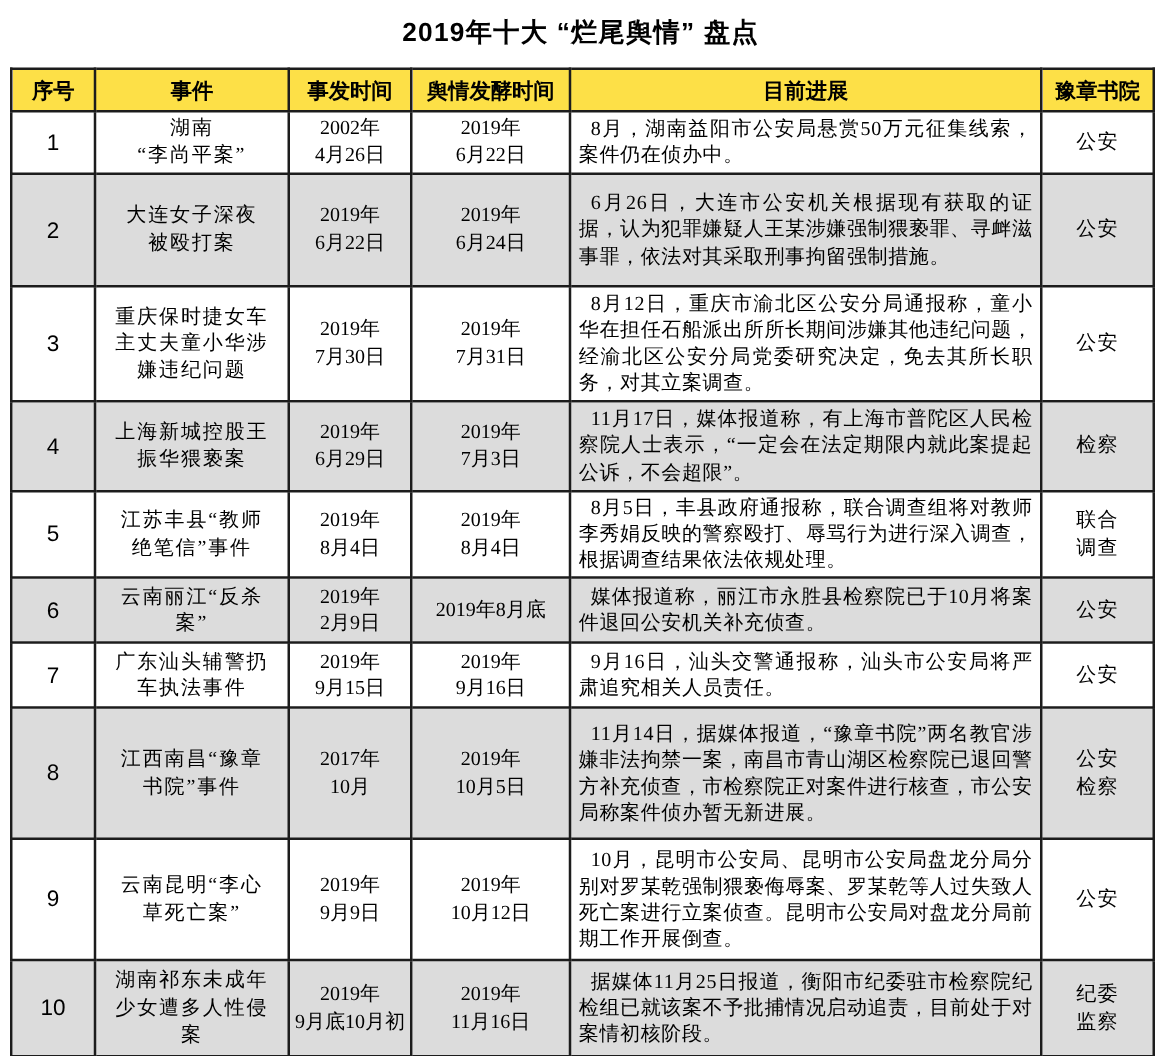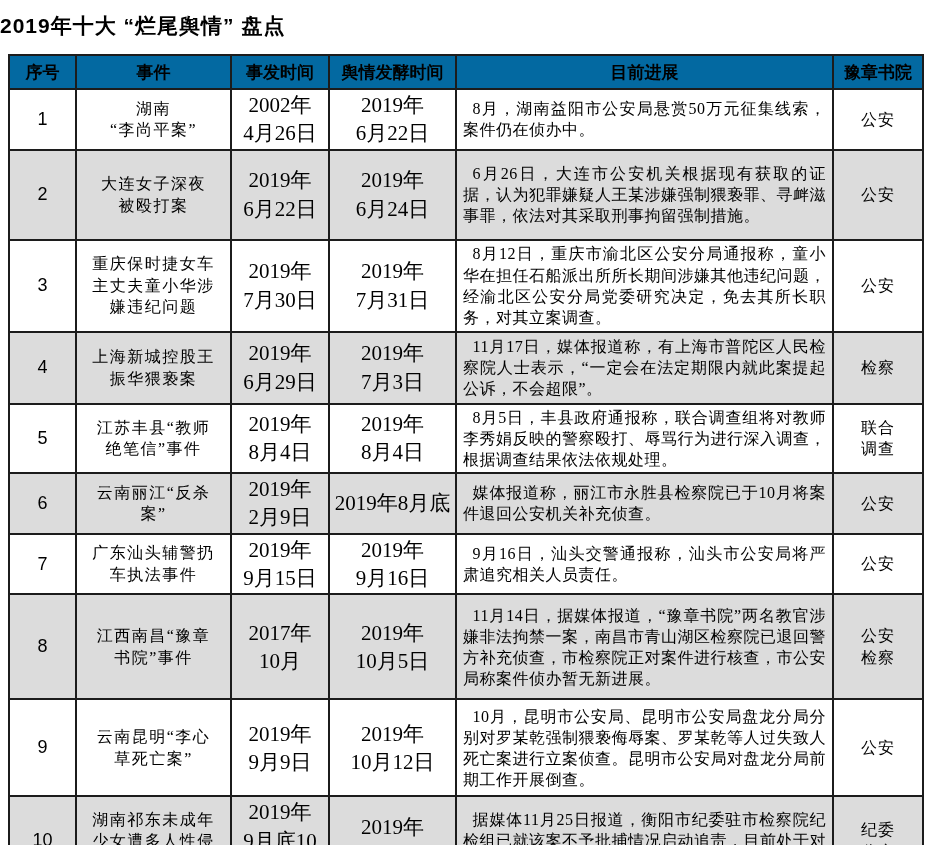--- a/index.html
+++ b/index.html
@@ -7,21 +7,21 @@
     --border:#1c1c1c;
     --ink:#000000;
   }
   html,body{margin:0;padding:0;background:#ffffff;}
   body{
     width:929px;height:845px;overflow:hidden;
     font-family:"Liberation Serif", serif;
     color:var(--ink);
   }
   .title{
-    text-align:left;
+    text-align:center;
     padding-top:12px;
     font-family:"Liberation Sans", sans-serif;
     font-weight:bold;
     font-size:21px;
     letter-spacing:1px;
   }
   table.report{
     border-collapse:collapse;
     table-layout:fixed;
     width:914px;
@@ -31,21 +31,21 @@
     border:2px solid var(--border);
     overflow:hidden;
     vertical-align:middle;
   }
   thead th{
     font-family:"Liberation Sans", sans-serif;
     font-weight:bold;
     font-size:17px;
     height:30px;
     padding:1px 2px;
-    background:#0369a1;
+    background:#fde047;
   }
   col.c-no{width:67px;}
   col.c-event{width:155px;}
   col.c-t1{width:98px;}
   col.c-t2{width:127px;}
   col.c-prog{width:377px;}
   col.c-stage{width:90px;}
 
   tbody tr:nth-child(even) td{background:var(--stripe);}
   tbody tr:nth-child(odd)  td{background:#ffffff;}
@@ -68,21 +68,21 @@
   }
   td.event{
     font-size:16px;
     text-align:center;
     white-space:pre-line;
     letter-spacing:1.5px;
     line-height:1.35;
     padding:1px 2px;
   }
   td.date{
-    font-size:21px;
+    font-size:16px;
     text-align:center;
     white-space:pre-line;
     line-height:1.35;
     padding:1px 2px;
   }
   td.progress{
     font-size:16px;
     text-align:justify;
     text-align-last:left;
     text-indent:0.6em;

